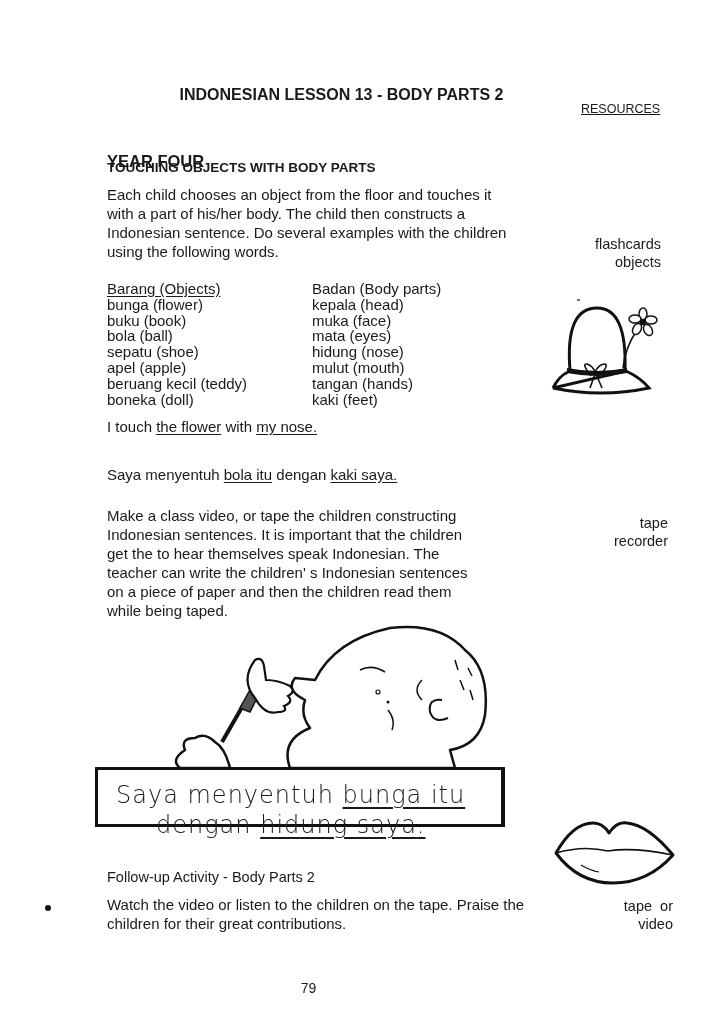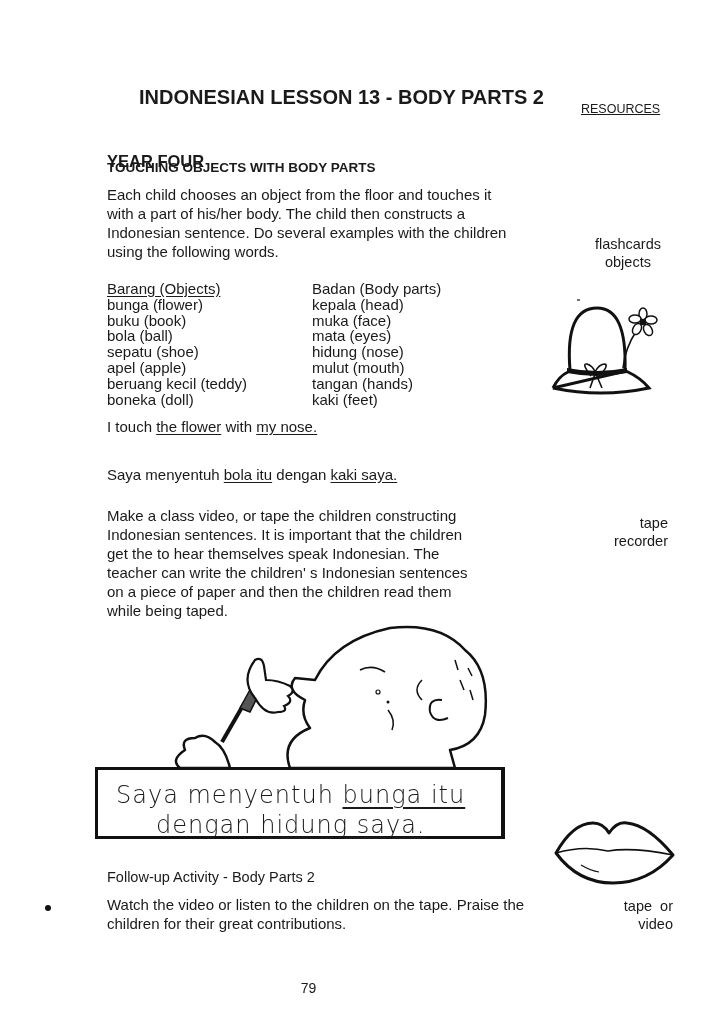--- a/index.html
+++ b/index.html
@@ -1,42 +1,42 @@
 <!DOCTYPE html>
 <html><head>
 <meta charset="utf-8">
 <style>
   html, body { margin: 0; padding: 0; background: #ffffff; }
   body { width: 723px; height: 1024px; position: relative; overflow: hidden;
          font-family: "Liberation Sans", sans-serif; color: #1a1a1a; }
   .abs { position: absolute; }
-  .title { left: 0; width: 723px; top: 86px; text-align: center; font-weight: bold; font-size: 20px; box-sizing: border-box; }
+  .title { left: 0; width: 723px; top: 86px; text-align: center; font-weight: bold; font-size: 16px; box-sizing: border-box; }
   .title span { display: inline-block; transform: translateX(-20px); }
   .resources { left: 581px; top: 102px; font-size: 12.5px; text-decoration: underline; }
   .year { left: 107px; top: 128px; font-weight: bold; font-size: 16.5px; margin-top: 24px; }
   .subhead { left: 107px; top: 160px; font-weight: bold; font-size: 13.5px; }
   .para { left: 107px; width: 410px; font-size: 15px; line-height: 19px; }
   .p1 { top: 185px; }
   .vocab { top: 281px; left: 107px; font-size: 15px; line-height: 15.8px; }
   .col { position: absolute; top: 0; white-space: nowrap; }
   .col.c2 { left: 205px; }
   .u { text-decoration: underline; text-underline-offset: 2px; }
   .ex { left: 107px; font-size: 15px; line-height: 16px; white-space: nowrap; }
   .ex1 { top: 419px; }
   .ex2 { top: 467px; }
   .p2 { top: 506px; width: 365px; }
   .side { text-align: right; font-size: 14.5px; line-height: 17.5px; }
-  .side1 { top: 236px; right: 62px; text-align: center; }
+  .side1 { top: 236px; right: 62px; }
   .side2 { top: 515px; right: 55px; }
   .side3 { top: 898px; right: 50px; }
   .follow-h { left: 107px; top: 869px; font-weight: normal; font-size: 14.5px; }
   .p3 { top: 895px; width: 420px; }
   .bullet { left: 45px; top: 905px; width: 6px; height: 6px; border-radius: 50%; background: #111; }
   .pagenum { left: 0; width: 617px; top: 980px; text-align: center; font-size: 14px; }
-  .hand-box { left: 95px; top: 767px; width: 410px; height: 72px; border: 3px solid #111; border-right-width: 4px; box-sizing: border-box; }
+  .hand-box { left: 95px; top: 767px; width: 410px; height: 60px; border: 3px solid #111; border-right-width: 4px; box-sizing: border-box; }
   .hand-text { position: absolute; left: 18px; top: 10px; font-family: "DejaVu Sans", sans-serif; font-size: 24px; line-height: 30px; font-weight: 300; letter-spacing: 1px; white-space: nowrap; }
   .hand-text .l2 { display: block; padding-left: 40px; }
   .hand-text .hu { text-decoration: underline; text-decoration-thickness: 2px; text-underline-offset: 4px; }
   svg { position: absolute; overflow: visible; }
 </style>
 </head>
 <body>
 
 <div class="abs title"><span>INDONESIAN LESSON 13 - BODY PARTS 2</span></div>
 <div class="abs resources">RESOURCES</div>

